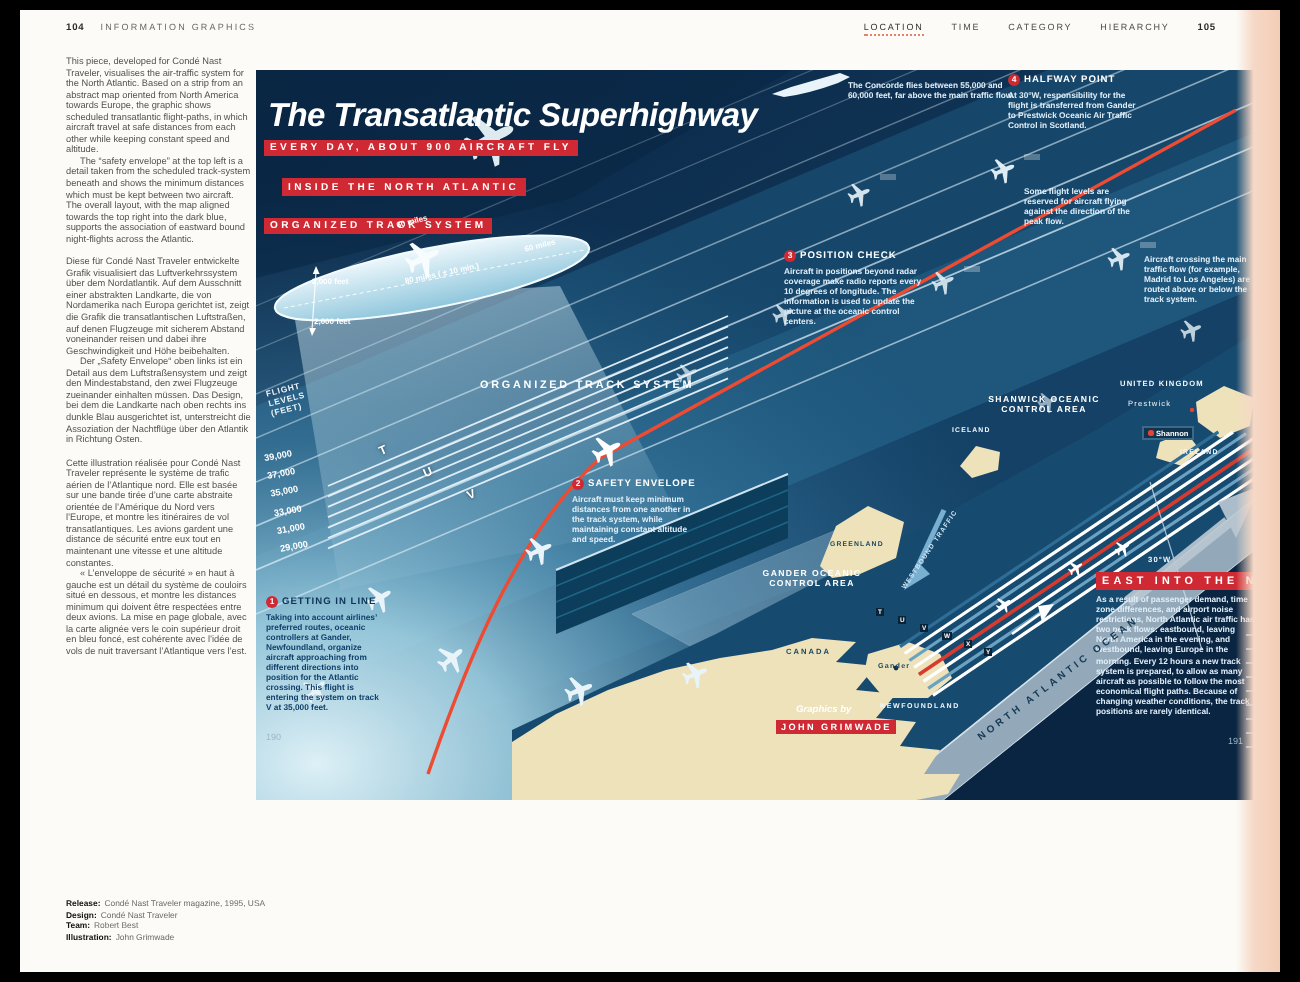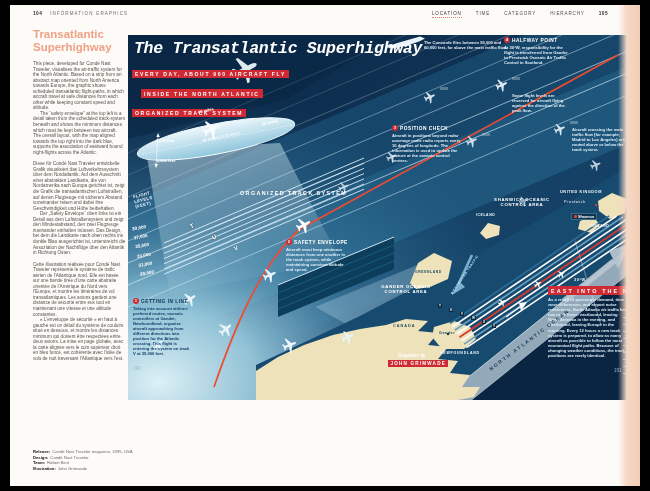--- a/index.html
+++ b/index.html
@@ -17,21 +17,21 @@
   .intro{position:absolute;left:23px;top:23px;width:93px;}
   .intro h1{margin:0 0 7px 0;font-size:11.5px;line-height:13px;color:#f0a186;font-weight:bold;}
   .intro p{margin:0;font-size:4.65px;line-height:5.55px;color:#56524e;}
   .intro p.ind{text-indent:7px;}
   .intro p.block{margin-top:6px;}
   .credits{position:absolute;left:23px;top:444px;font-size:4.2px;line-height:5.7px;color:#6b6b6b;width:180px;}
   .credits b{color:#141414;margin-right:2px;}
   
   .graphic{position:absolute;left:118px;top:30px;width:502px;height:365px;background:#0c2c4e;overflow:hidden;}
   .graphic svg{position:absolute;left:0;top:0;}
-  .g-title{position:absolute;left:6px;top:4px;font-size:16.5px;font-style:italic;font-weight:bold;letter-spacing:-.3px;color:#fff;white-space:nowrap;font-family:Liberation Mono, monospace;}
+  .g-title{position:absolute;left:6px;top:14px;font-size:16.5px;font-style:italic;font-weight:bold;letter-spacing:-.3px;color:#fff;white-space:nowrap;}
   .sub{position:absolute;left:4px;top:27px;}
   .sub .line{margin-bottom:1.5px;}
   .sub .line.l2{margin-left:9px;}
   .sub .box{display:inline-block;background:#cf2a33;color:#fff;font-size:5px;font-weight:bold;letter-spacing:1.7px;padding:1.5px 3px 1px 3px;white-space:nowrap;}
   .note{position:absolute;}
   .nt{display:flex;align-items:center;gap:2px;margin-bottom:1.5px;}
   .badge{width:6px;height:6px;border-radius:50%;background:#cf2a33;color:#fff;font-size:4.2px;font-weight:bold;text-align:center;line-height:6px;flex:0 0 6px;}
   .ttl{font-size:4.8px;font-weight:bold;letter-spacing:.5px;color:#fff;white-space:nowrap;}
   .bd{font-size:4.15px;line-height:5.1px;color:#dfeef8;font-weight:bold;}
   .note.dark .ttl{color:#0e3557;}
@@ -68,21 +68,20 @@
   </div>
   <div class="hdr-right">
     <span class="nav-item active">LOCATION</span>
     <span class="nav-item">TIME</span>
     <span class="nav-item">CATEGORY</span>
     <span class="nav-item">HIERARCHY</span>
     <span class="folio">105</span>
   </div>
 
   <div class="intro">
-    <h1>Transatlantic Superhighway</h1>
     <p>This piece, developed for Condé Nast Traveler, visualises the air-traffic system for the North Atlantic. Based on a strip from an abstract map oriented from North America towards Europe, the graphic shows scheduled transatlantic flight-paths, in which aircraft travel at safe distances from each other while keeping constant speed and altitude.</p>
     <p class="ind">The “safety envelope” at the top left is a detail taken from the scheduled track-system beneath and shows the minimum distances which must be kept between two aircraft. The overall layout, with the map aligned towards the top right into the dark blue, supports the association of eastward bound night-flights across the Atlantic.</p>
     <p class="block">Diese für Condé Nast Traveler entwickelte Grafik visualisiert das Luftverkehrssystem über dem Nordatlantik. Auf dem Ausschnitt einer abstrakten Landkarte, die von Nordamerika nach Europa gerichtet ist, zeigt die Grafik die transatlantischen Luftstraßen, auf denen Flugzeuge mit sicherem Abstand voneinander reisen und dabei ihre Geschwindigkeit und Höhe beibehalten.</p>
     <p class="ind">Der „Safety Envelope“ oben links ist ein Detail aus dem Luftstraßensystem und zeigt den Mindestabstand, den zwei Flugzeuge zueinander einhalten müssen. Das Design, bei dem die Landkarte nach oben rechts ins dunkle Blau ausgerichtet ist, unterstreicht die Assoziation der Nachtflüge über den Atlantik in Richtung Osten.</p>
     <p class="block">Cette illustration réalisée pour Condé Nast Traveler représente le système de trafic aérien de l’Atlantique nord. Elle est basée sur une bande tirée d’une carte abstraite orientée de l’Amérique du Nord vers l’Europe, et montre les itinéraires de vol transatlantiques. Les avions gardent une distance de sécurité entre eux tout en maintenant une vitesse et une altitude constantes.</p>
     <p class="ind">« L’enveloppe de sécurité » en haut à gauche est un détail du système de couloirs situé en dessous, et montre les distances minimum qui doivent être respectées entre deux avions. La mise en page globale, avec la carte alignée vers le coin supérieur droit en bleu foncé, est cohérente avec l’idée de vols de nuit traversant l’Atlantique vers l’est.</p>
   </div>
 
   <div class="credits">
     <div><b>Release:</b><span>Condé Nast Traveler magazine, 1995, USA</span></div>

